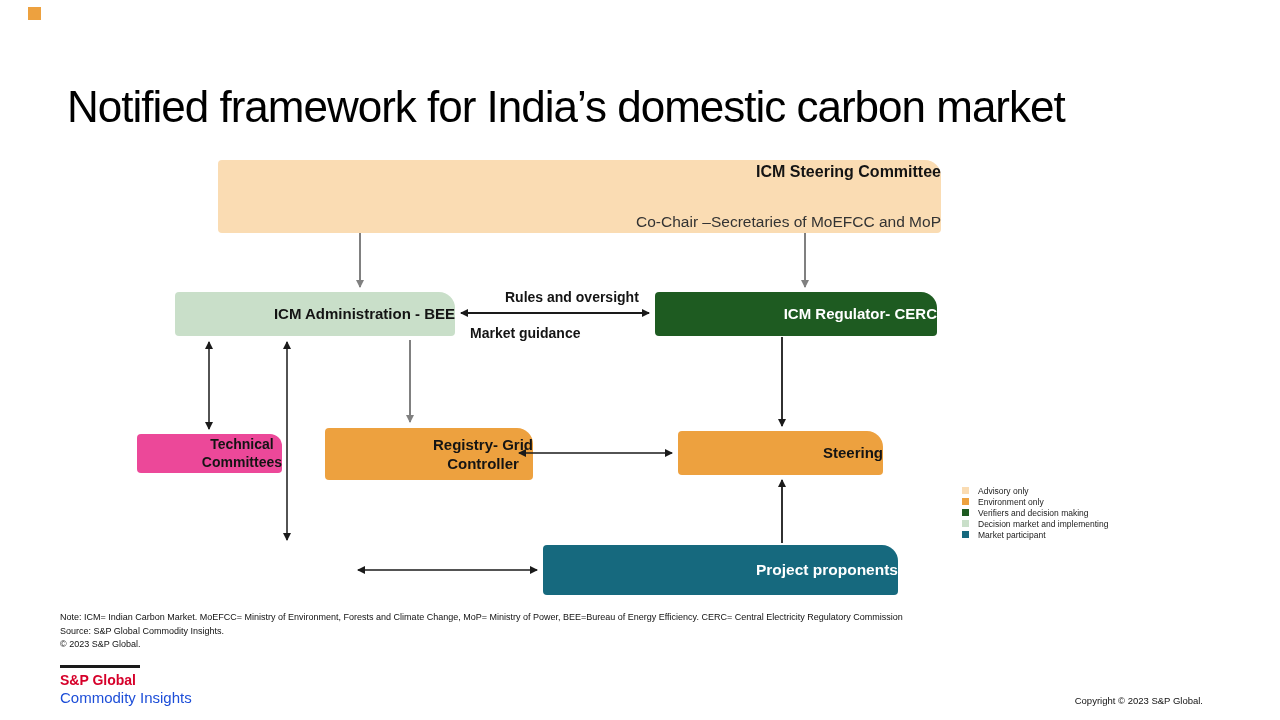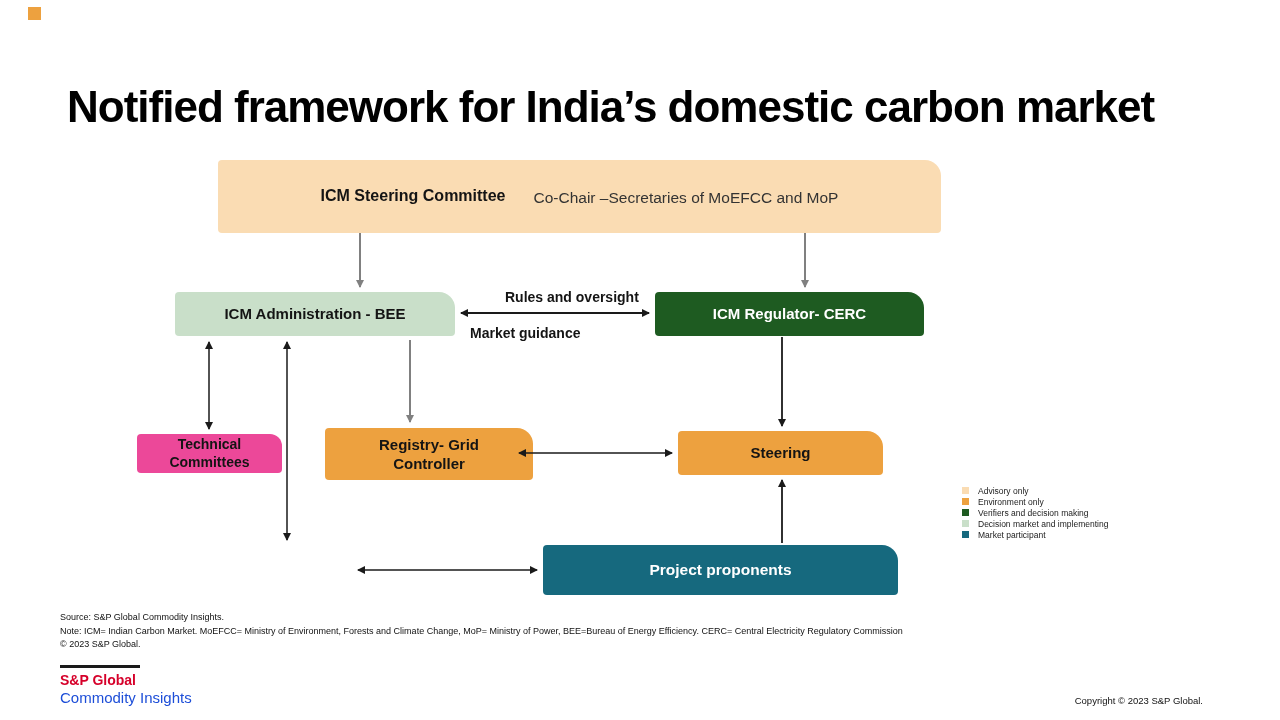--- a/index.html
+++ b/index.html
@@ -3,35 +3,35 @@
 <meta charset="utf-8">
 <style>
   html,body { margin:0; padding:0; background:#fff; }
   .canvas {
     position:relative; width:1280px; height:720px; background:#ffffff;
     font-family:"Liberation Sans", sans-serif; overflow:hidden;
   }
   .accent-square { position:absolute; left:28px; top:7px; width:13px; height:13px; }
   .slide-title {
     position:absolute; left:67px; top:56px; width:1150px;
-    font-size:44px; font-weight:bold; color:#000; letter-spacing:-1px; line-height:1.0;
+    font-size:44px; font-weight:normal; color:#000; letter-spacing:-1px; line-height:1.0;
     white-space:nowrap;
   }
   .node {
-    position:absolute; display:flex; flex-direction:row; align-items:center; justify-content:center;
+    position:absolute; display:flex; flex-direction:column; align-items:flex-end; justify-content:center;
     text-align:center; border-radius:4px 16px 4px 4px; color:#141414;gap:28px;
   }
   .node .lbl { font-weight:bold; white-space:pre-line; line-height:1.28; }
   .node.white { color:#ffffff; }
   .steering { left:218px; top:160px; width:723px; height:73px; }
   .steering .t1 { font-size:16px; font-weight:bold; }
   .steering .t2 { font-size:15.5px; font-weight:normal; color:#333; margin-top:2px; }
   .admin      { left:175px; top:292px; width:280px; height:44px; }
   .admin .lbl { font-size:15px; }
-  .regulator  { left:655px; top:292px; width:269px; height:44px; }
+  .regulator  { left:655px; top:292px; width:269px; height:44px;padding-left:13px; }
   .regulator .lbl { font-size:15px; }
   .technical  { left:137px; top:434px; width:145px; height:39px; border-radius:4px 12px 4px 4px; }
   .technical .lbl { font-size:14px; }
   .registry   { left:305px; top:428px; width:208px; height:52px; }
   .registry .lbl { font-size:15px; }
   .exchanges  { left:678px; top:431px; width:205px; height:44px; }
   .exchanges .lbl { font-size:15px; }
   .verifiers  { left:182px; top:545px; width:170px; height:50px; }
   .verifiers .lbl { font-size:15px; }
   .proponents { left:543px; top:545px; width:355px; height:50px; }
@@ -133,22 +133,22 @@
       <span class="legend-swatch" style="background: rgb(201, 223, 201);"></span>
       <span class="legend-label">Decision market and implementing</span>
     </div>
     <div class="legend-row">
       <span class="legend-swatch" style="background: rgb(22, 105, 126);"></span>
       <span class="legend-label">Market participant</span>
     </div>
   </div>
 
   <div class="notes">
+    <div>Note: ICM= Indian Carbon Market. MoEFCC= Ministry of Environment, Forests and Climate Change, MoP= Ministry of Power, BEE=Bureau of Energy Efficiency. CERC= Central Electricity Regulatory Commission</div>
     <div>Source: S&amp;P Global Commodity Insights.</div>
-    <div>Note: ICM= Indian Carbon Market. MoEFCC= Ministry of Environment, Forests and Climate Change, MoP= Ministry of Power, BEE=Bureau of Energy Efficiency. CERC= Central Electricity Regulatory Commission</div>
     <div>© 2023 S&amp;P Global.</div>
   </div>
 
   <div class="logo">
     <div class="logo-rule"></div>
     <div class="logo-name" style="color: rgb(214, 0, 42);">S&amp;P Global</div>
     <div class="logo-division">Commodity Insights</div>
   </div>
 
   <div class="footer-copyright">Copyright © 2023 S&amp;P Global.</div>

